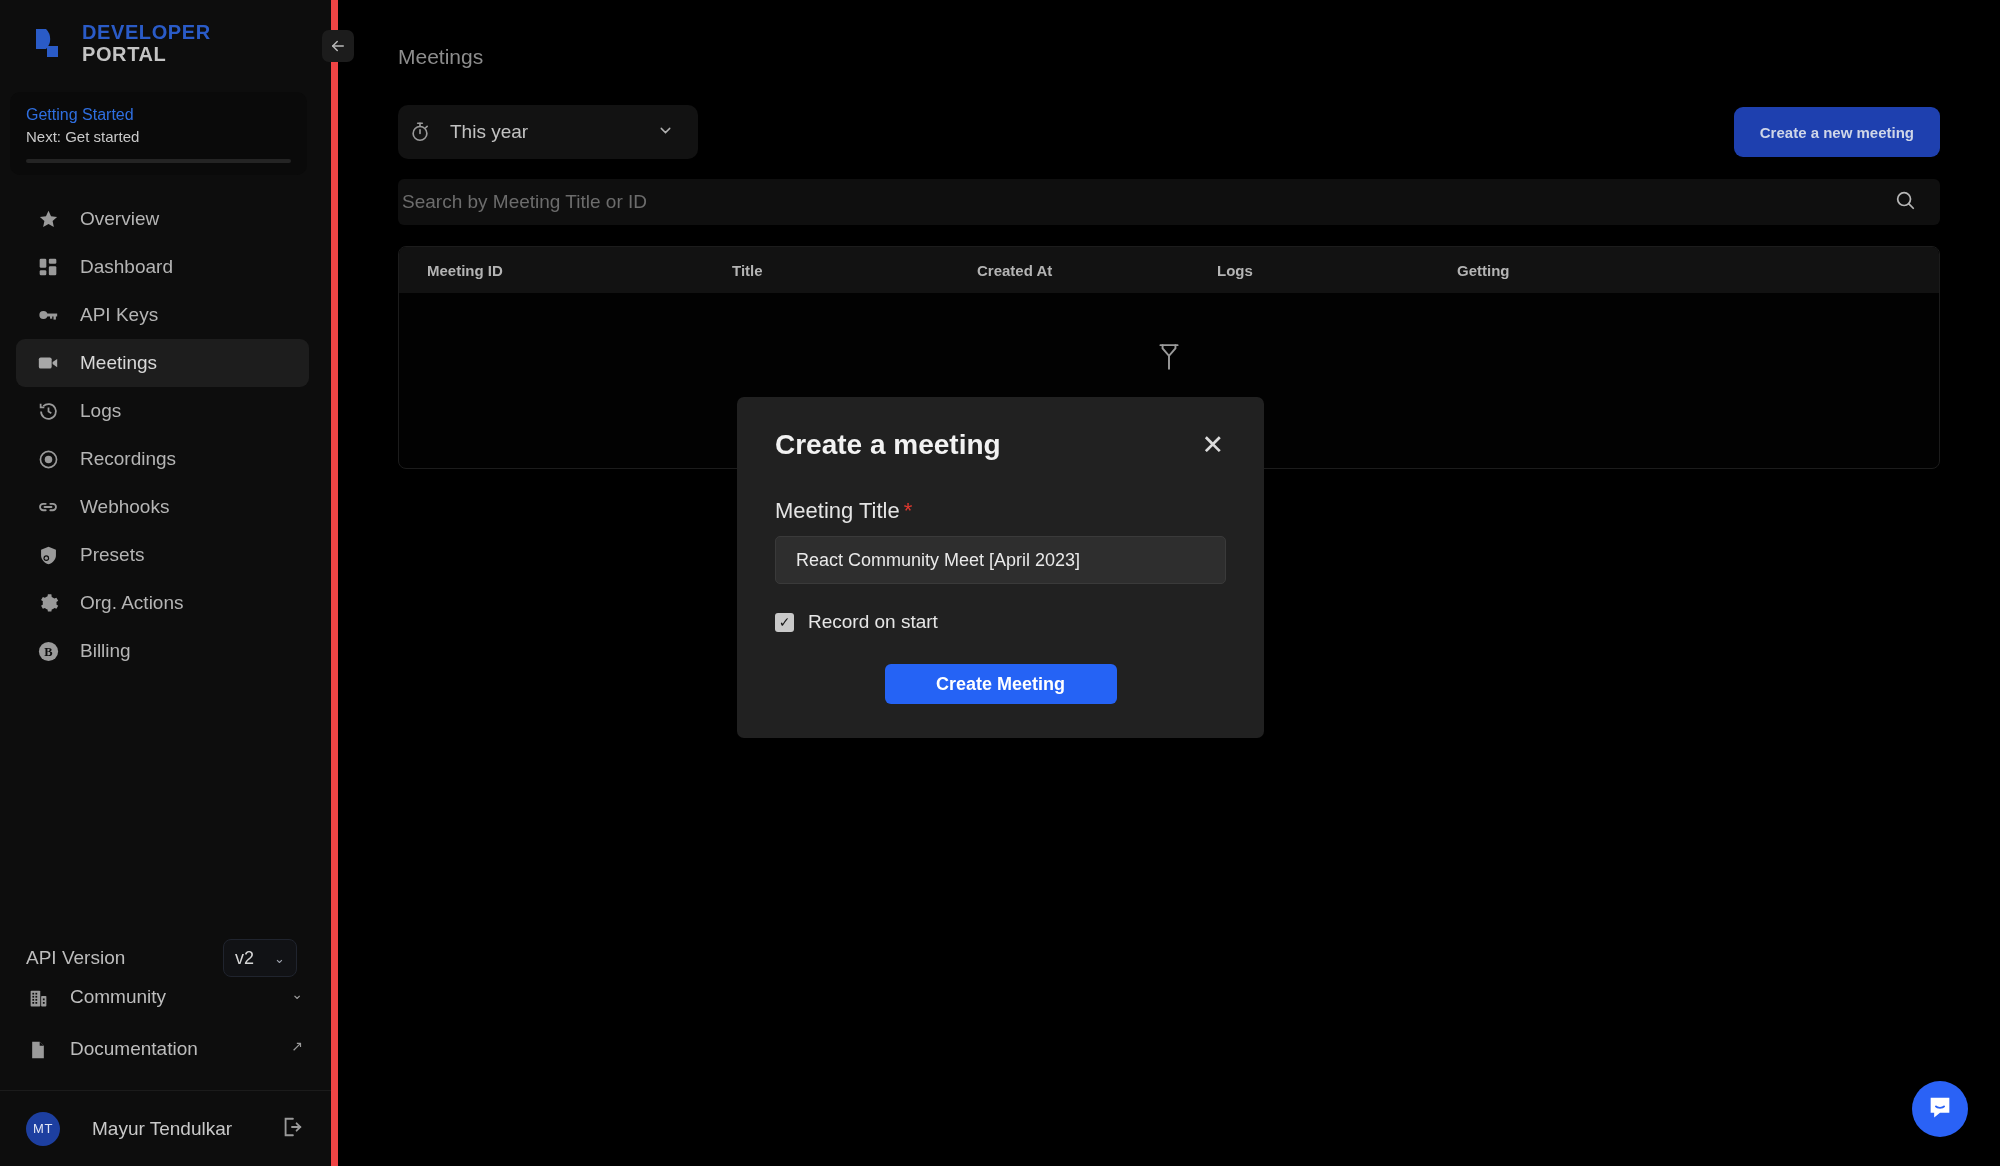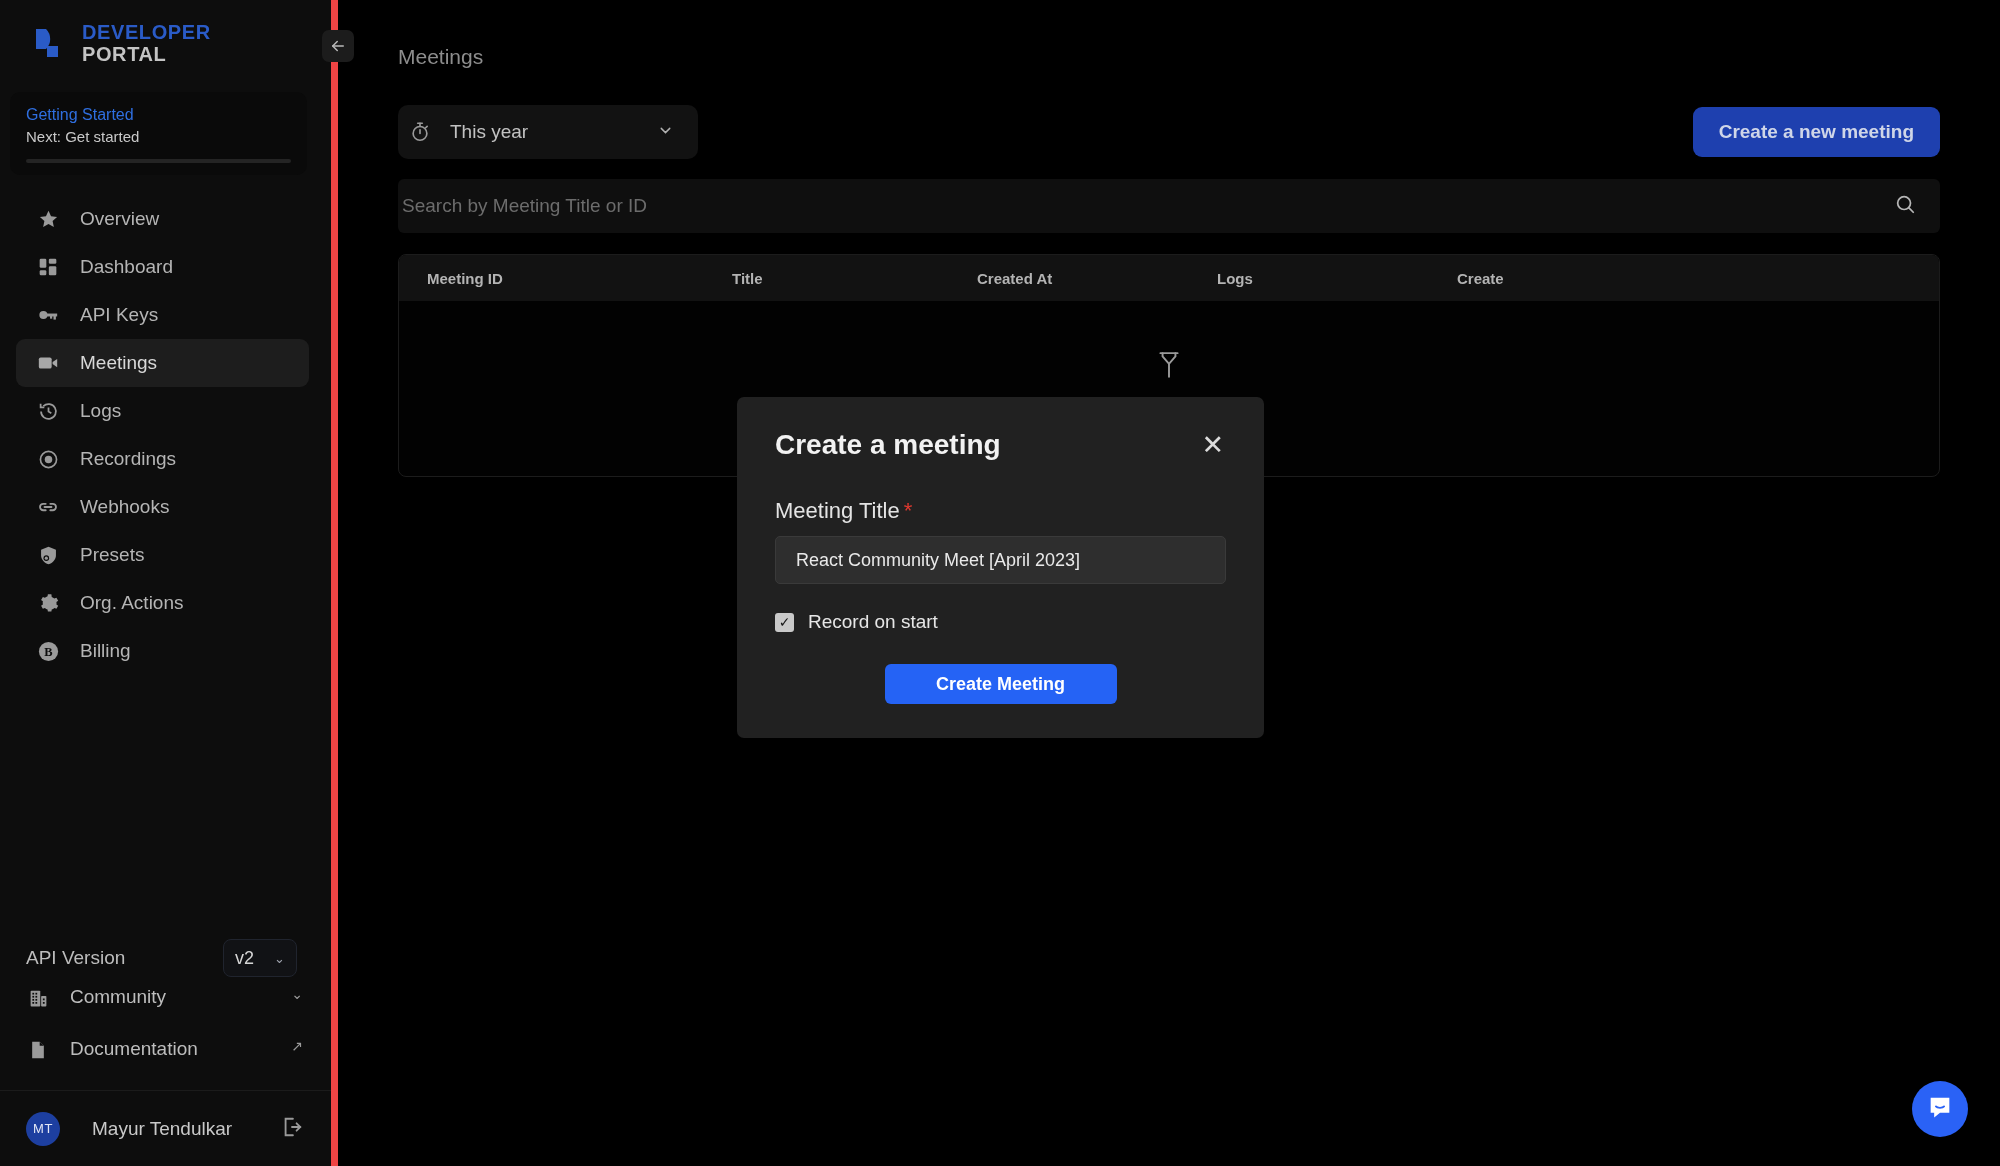--- a/index.html
+++ b/index.html
@@ -109,26 +109,26 @@
     background: #121212; border-radius: 10px;
     width: 300px; height: 54px;
     display: flex; align-items: center; gap: 18px;
     padding: 0 24px 0 10px; color: #c2c2c2; font-size: 19px; cursor: pointer;
   }
   .range-select .label { flex: 1 1 auto; }
   .range-select .chev { color: #b0b0b0; font-size: 15px; }
   .primary-btn {
     background: #1e40af; color: #cfd6e8;
     border-radius: 9px; height: 50px; padding: 0 26px;
-    display: flex; align-items: center; font-size: 19px;
+    display: flex; align-items: center; font-size: 15px;
     font-weight: bold; cursor: pointer;
   }
 
   .search-bar {
-    margin: 20px 60px 0 60px; height: 54px;
+    margin: 20px 60px 0 60px; height: 46px;
     background: #0f0f0f; border-radius: 6px;
     display: flex; align-items: center;
     padding: 0 24px 0 0;
   }
   .search-bar input {
     flex: 1 1 auto; background: transparent; border: none; outline: none;
     color: #d0d0d0; font-size: 19px; padding-left: 4px;
     font-family: "Liberation Sans", sans-serif;
   }
   .search-bar input::placeholder { color: #6c6c6c; }
@@ -435,21 +435,21 @@
         </svg>
     </span>
   </div>
 
   <div class="table-card">
     <div class="table-head">
       <div class="th c1">Meeting ID</div>
       <div class="th c2">Title</div>
       <div class="th c3">Created At</div>
       <div class="th c4">Logs</div>
-      <div class="th c5">Create</div>
+      <div class="th c5">Getting</div>
     </div>
     <div class="table-body">
       <span class="empty-icon">
         <svg width="26" height="30" viewBox="0 0 24 28" fill="none" stroke="currentColor" stroke-width="1.8" stroke-linecap="round">
             <path d="M4 2h16"></path>
             <path d="M6 2v3l6 7 6-7V2"></path>
             <path d="M12 12v12"></path>
           </svg>
       </span>
       <span class="empty-text">023 - 27 Mar 2023"</span>

